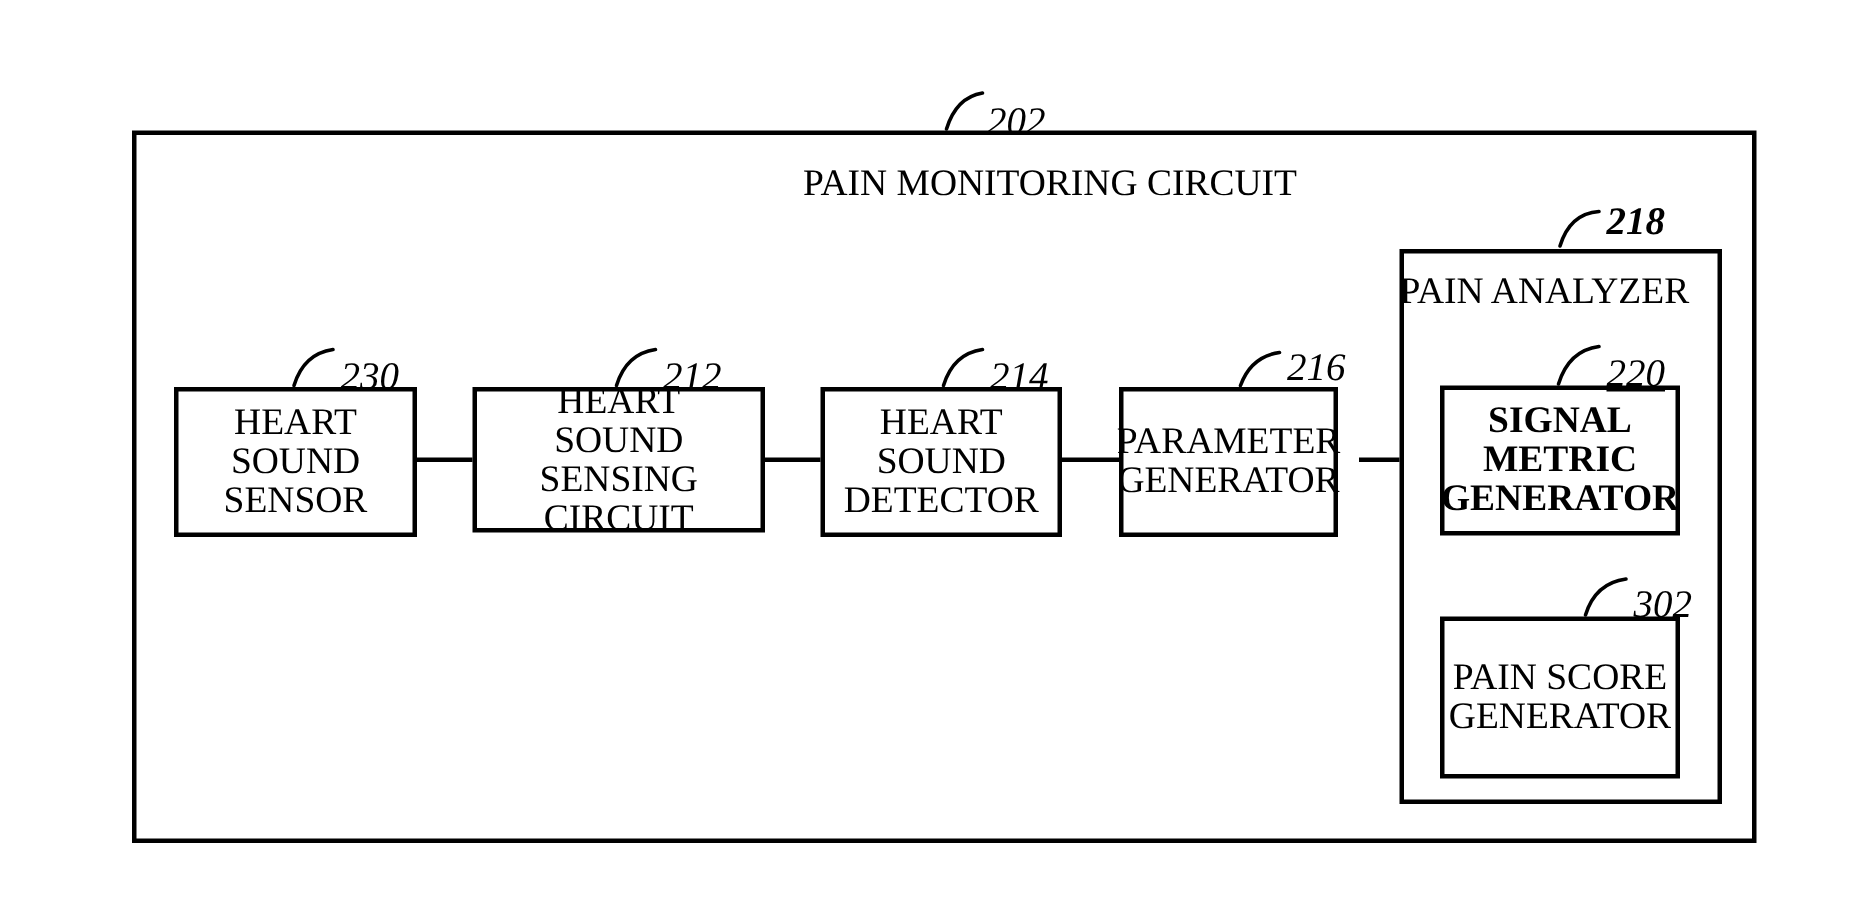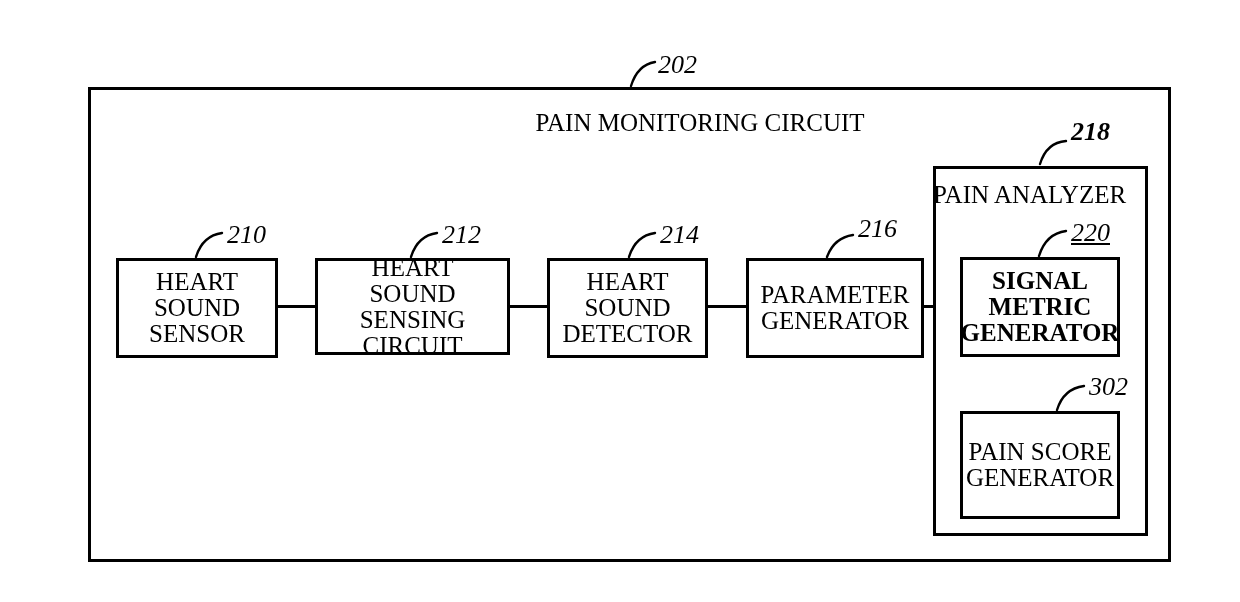--- a/index.html
+++ b/index.html
@@ -46,21 +46,21 @@
     align-items: center;
     justify-content: center;
     text-align: center;
     font-size: 25px;
     line-height: 26px;
     white-space: pre-line;
   }
   .block-sensor           { left: 116px; top: 258px; width: 162px; height: 100px; }
   .block-sensing-circuit  { left: 315px; top: 258px; width: 195px; height: 97px;  }
   .block-detector         { left: 547px; top: 258px; width: 161px; height: 100px; }
-  .block-parameter        { left: 746px; top: 258px; width: 178px; height: 100px; }
+  .block-parameter        { left: 746px; top: 258px; width: 146px; height: 100px; }
   .block-pain-analyzer {
     position: absolute;
     left: 933px; top: 166px; width: 215px; height: 370px;
     border: 3px solid #000000;
     box-sizing: border-box;
     background: #ffffff;
   }
   .pain-analyzer-label {
     position: absolute;
     left: 933px;
@@ -89,20 +89,21 @@
   .conn-3 { left: 706px;  top: 305px; width: 42px; }
   .conn-4 { left: 906px;  top: 305px; width: 56px; }
   .conn-5 { left: 1037px; top: 355px; height: 58px; }
 
   .ref-num {
     position: absolute;
     font-size: 26px;
     line-height: 26px;
     font-style: italic;
     white-space: nowrap;
+    margin-top: 16px;
   }
   .ref-202 { left: 658px;  top: 52px;  }
   .ref-210 { left: 227px;  top: 222px; }
   .ref-212 { left: 442px;  top: 222px; }
   .ref-214 { left: 660px;  top: 222px; }
   .ref-216 { left: 858px;  top: 216px; text-align: center; }
   .ref-218 { left: 1071px; top: 119px; font-weight: bold; }
   .ref-220 { left: 1071px; top: 220px; text-decoration: underline; }
   .ref-222 { left: 1089px; top: 374px; }
 
@@ -149,21 +150,21 @@
   <div class="pain-analyzer-label">PAIN ANALYZER</div>
 
   <div class="block block-signal-metric">SIGNAL
 METRIC
 GENERATOR</div>
 
   <div class="block block-pain-score">PAIN SCORE
 GENERATOR</div>
 
   <div class="ref-num ref-202">202</div>
-  <div class="ref-num ref-210">210</div>
+  <div class="ref-num ref-210">230</div>
   <div class="ref-num ref-212">212</div>
   <div class="ref-num ref-214">214</div>
   <div class="ref-num ref-216">216</div>
   <div class="ref-num ref-218">218</div>
   <div class="ref-num ref-220">220</div>
   <div class="ref-num ref-222">302</div>
 
   <svg class="leader-overlay" viewBox="0 0 1240 602" xmlns="http://www.w3.org/2000/svg">
     <g fill="none" stroke="#000000" stroke-width="2.4" stroke-linecap="round">
       <path d="M631,86  C635,73 643,64 655,62"></path>

